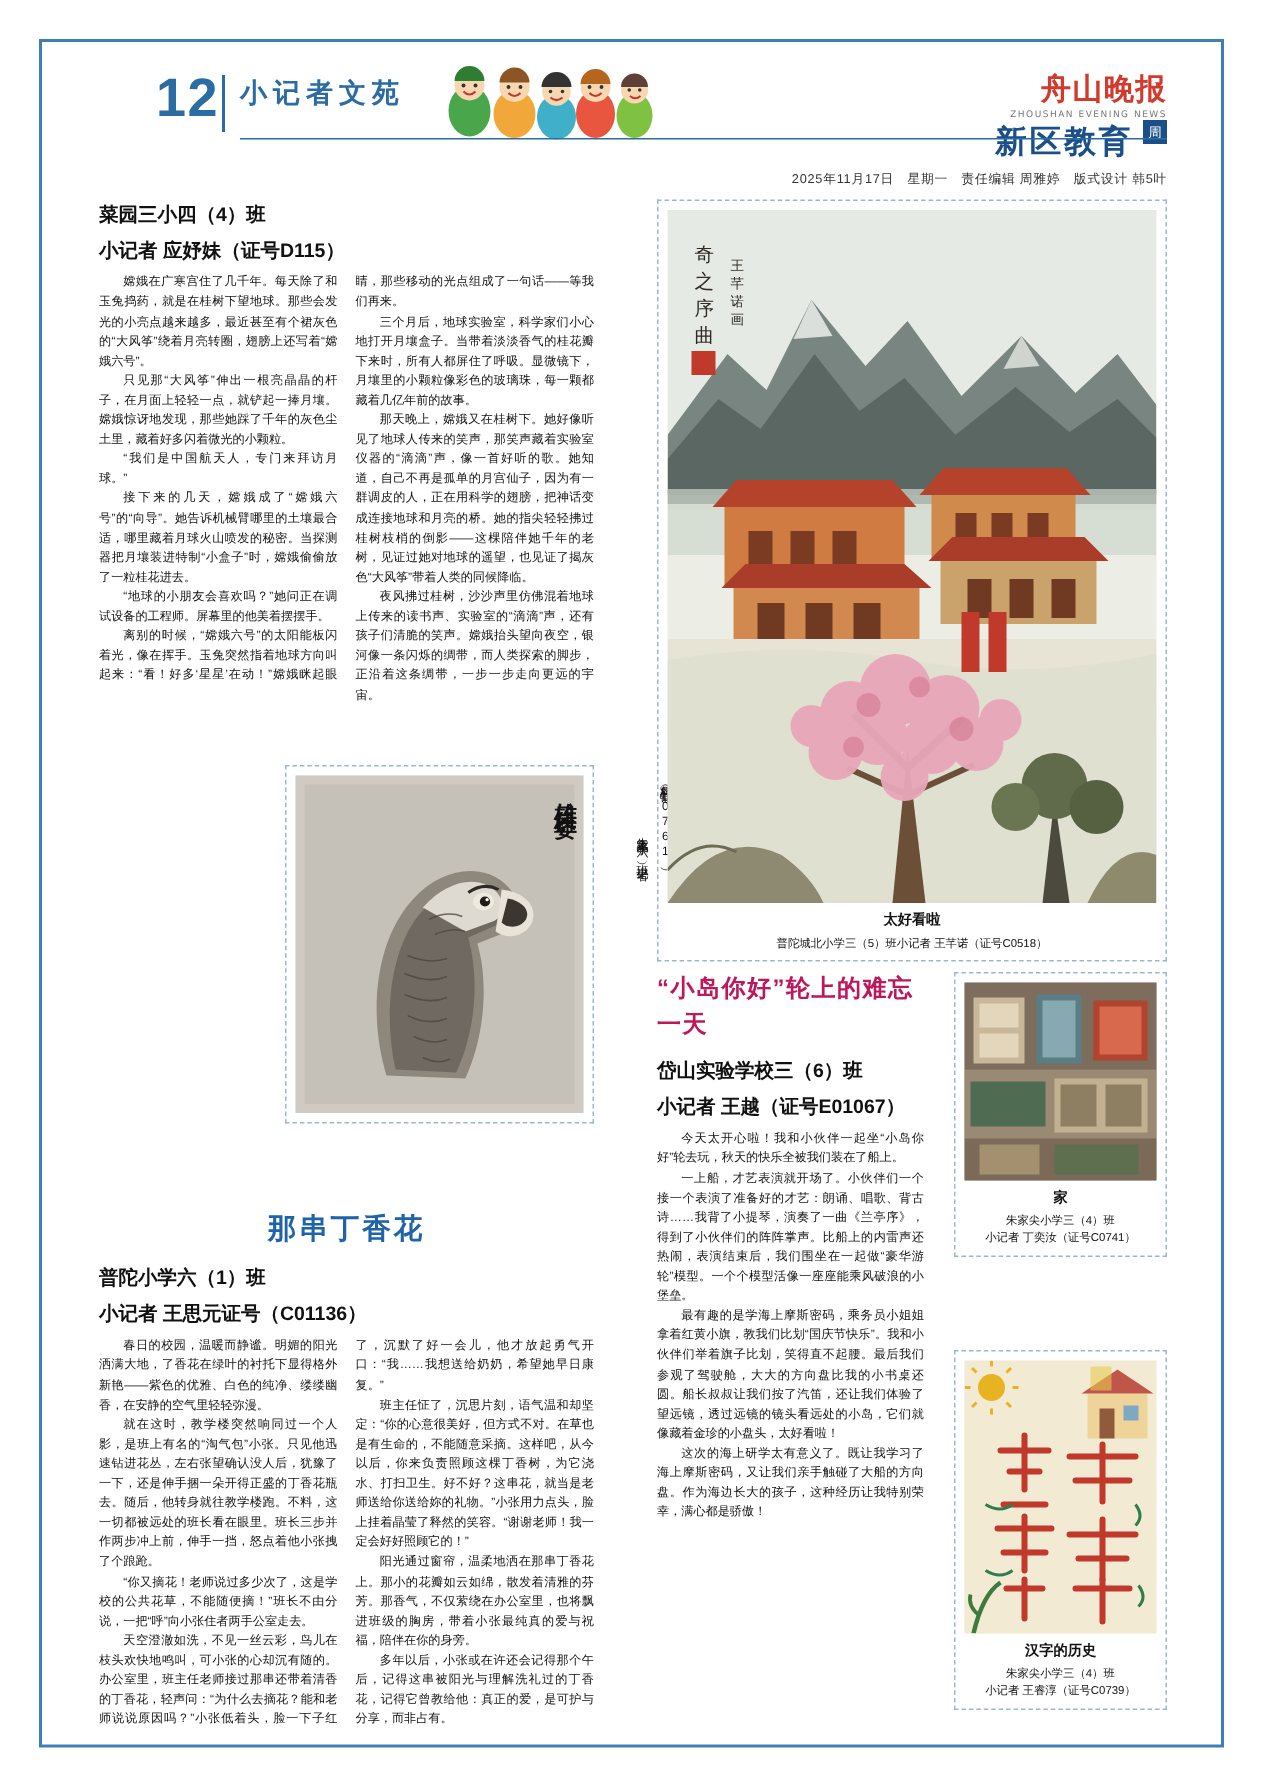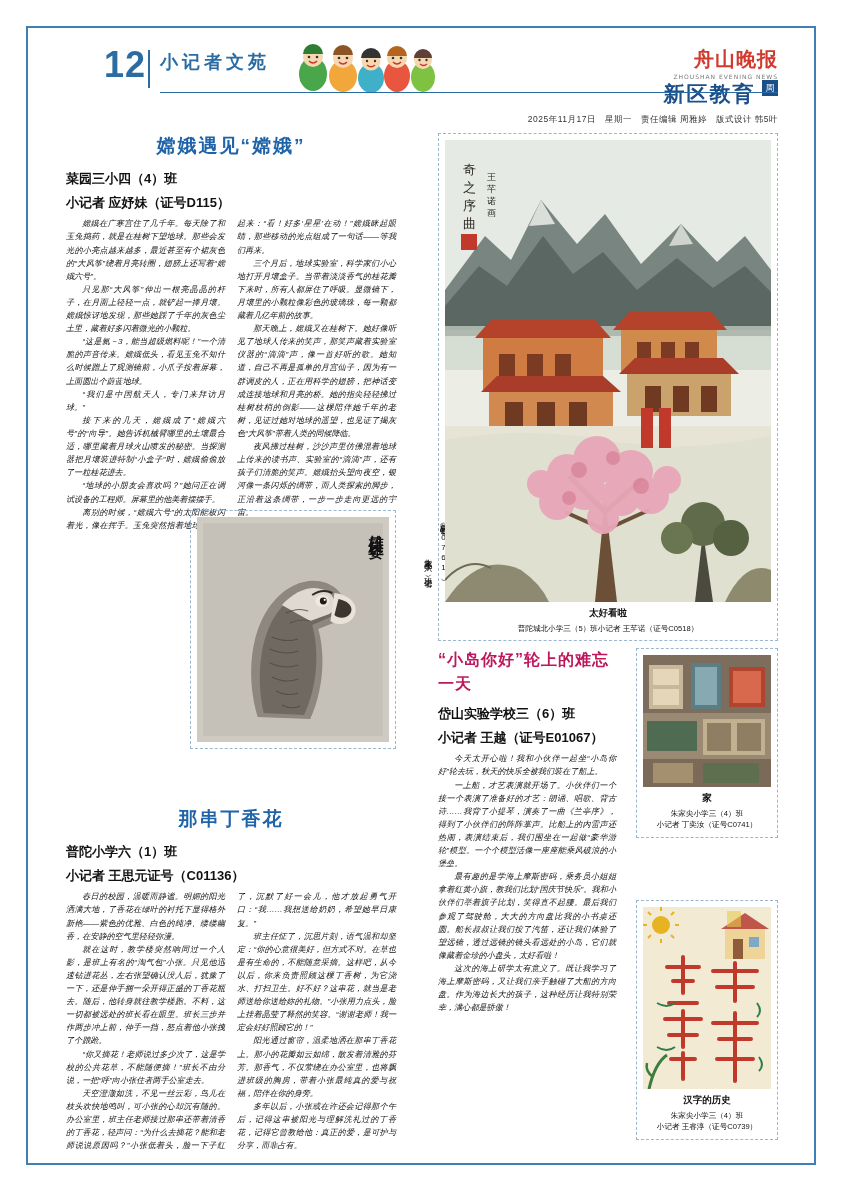--- a/index.html
+++ b/index.html
@@ -19,21 +19,21 @@
   .mh-edu{display:inline-block;font-size:21px;color:#1b4f8a;font-weight:bold;letter-spacing:2px;vertical-align:top;margin-left:6px;font-family:"DejaVu Sans",sans-serif;}
   .mh-badge{display:inline-block;width:16px;height:16px;background:#1b4f8a;color:#fff;font-size:9px;line-height:16px;text-align:center;vertical-align:top;margin-left:2px;}
   .mh-meta{margin-top:6px;font-size:8.5px;color:#333;letter-spacing:0.5px;}
   .mh-rule{position:absolute;left:94px;right:0;top:44px;height:1px;background:#2b6ca3;}
 
   
   .col{position:absolute;box-sizing:border-box;}
   .h1{font-size:19px;color:#1f63a8;font-weight:bold;text-align:center;letter-spacing:2px;margin:0 0 10px 0;}
   .byline{font-size:13px;color:#111;font-weight:bold;line-height:1.55;margin-bottom:4px;}
   .body-text{font-size:8.1px;line-height:1.62;color:#111;text-align:justify;text-justify:inter-ideograph;}
-  .body-text p{margin:0;text-indent:2em;font-style:italic;}
+  .body-text p{margin:0;text-indent:2em;}
 
   .twocol{column-count:2;column-gap:12px;}
   .fig-cap{font-size:9.5px;font-weight:bold;text-align:center;margin-top:5px;color:#111;}
   .fig-sub{font-size:7.6px;text-align:center;color:#111;line-height:1.5;margin-top:3px;}
   .dashed{border:1px dashed #9bb6cf;padding:6px;}
 
   
   .art-landscape{position:relative;width:100%;height:462px;overflow:hidden;background:linear-gradient(#eef2ec,#e7eee6);}
 
   
@@ -98,27 +98,25 @@
         <span class="sub">ZHOUSHAN EVENING NEWS</span>
       </span>
       <span class="mh-edu">新区教育</span>
       <span class="mh-badge">周</span>
       <div class="mh-meta">2025年11月17日　星期一　责任编辑 周雅婷　版式设计 韩5叶</div>
     </div>
     <div class="mh-rule"></div>
   </div>
 
   <div class="col" style="left:66px;top:133px;width:330px;">
-    <h1 class="h1">嫦娥遇见“嫦娥”</h1>
     <div class="byline">菜园三小四（4）班</div>
     <div class="byline">小记者  应妤妹（证号D115）</div>
     <div class="body-text twocol">
       <p>嫦娥在广寒宫住了几千年。每天除了和玉兔捣药，就是在桂树下望地球。那些会发光的小亮点越来越多，最近甚至有个裙灰色的“大风筝”绕着月亮转圈，翅膀上还写着“嫦娥六号”。</p>
       <p>只见那“大风筝”伸出一根亮晶晶的杆子，在月面上轻轻一点，就铲起一捧月壤。嫦娥惊讶地发现，那些她踩了千年的灰色尘土里，藏着好多闪着微光的小颗粒。</p>
-      <p>“这是氦－3，能当超级燃料呢！”一个清脆的声音传来。嫦娥低头，看见玉兔不知什么时候蹭上了观测镜前，小爪子按着屏幕，上面圆出个蔚蓝地球。</p>
       <p>“我们是中国航天人，专门来拜访月球。”</p>
       <p>接下来的几天，嫦娥成了“嫦娥六号”的“向导”。她告诉机械臂哪里的土壤最合适，哪里藏着月球火山喷发的秘密。当探测器把月壤装进特制“小盒子”时，嫦娥偷偷放了一粒桂花进去。</p>
       <p>“地球的小朋友会喜欢吗？”她问正在调试设备的工程师。屏幕里的他美着摆摆手。</p>
       <p>离别的时候，“嫦娥六号”的太阳能板闪着光，像在挥手。玉兔突然指着地球方向叫起来：“看！好多‘星星’在动！”嫦娥眯起眼睛，那些移动的光点组成了一句话——等我们再来。</p>
       <p>三个月后，地球实验室，科学家们小心地打开月壤盒子。当带着淡淡香气的桂花瓣下来时，所有人都屏住了呼吸。显微镜下，月壤里的小颗粒像彩色的玻璃珠，每一颗都藏着几亿年前的故事。</p>
       <p>那天晚上，嫦娥又在桂树下。她好像听见了地球人传来的笑声，那笑声藏着实验室仪器的“滴滴”声，像一首好听的歌。她知道，自己不再是孤单的月宫仙子，因为有一群调皮的人，正在用科学的翅膀，把神话变成连接地球和月亮的桥。她的指尖轻轻拂过桂树枝梢的倒影——这棵陪伴她千年的老树，见证过她对地球的遥望，也见证了揭灰色“大风筝”带着人类的同候降临。</p>
       <p>夜风拂过桂树，沙沙声里仿佛混着地球上传来的读书声、实验室的“滴滴”声，还有孩子们清脆的笑声。嫦娥抬头望向夜空，银河像一条闪烁的绸带，而人类探索的脚步，正沿着这条绸带，一步一步走向更远的宇宙。</p>
     </div>
   </div>
 

